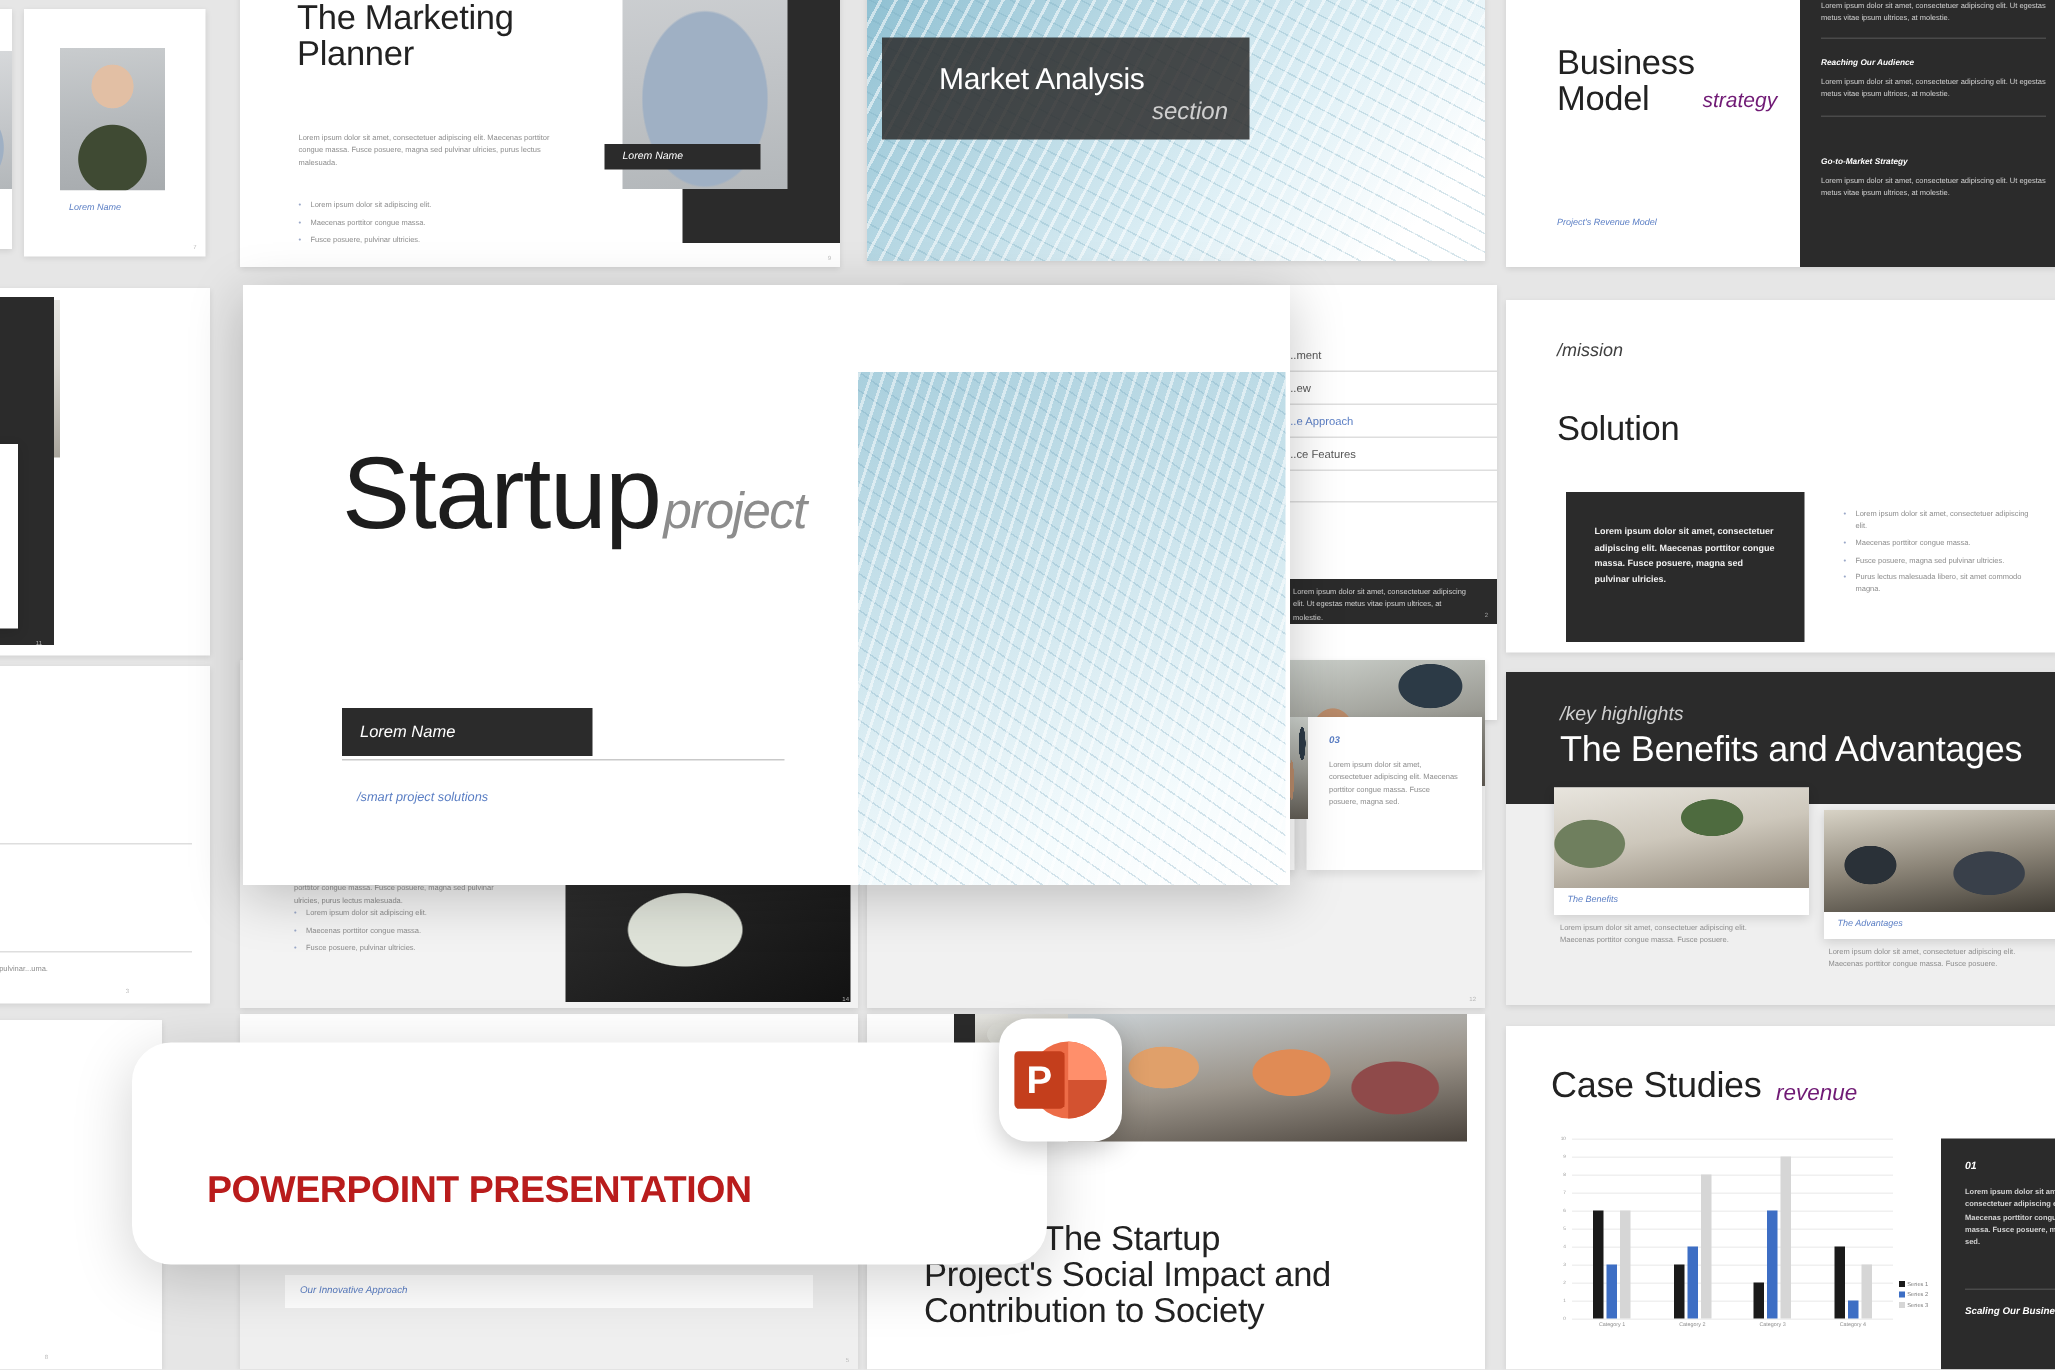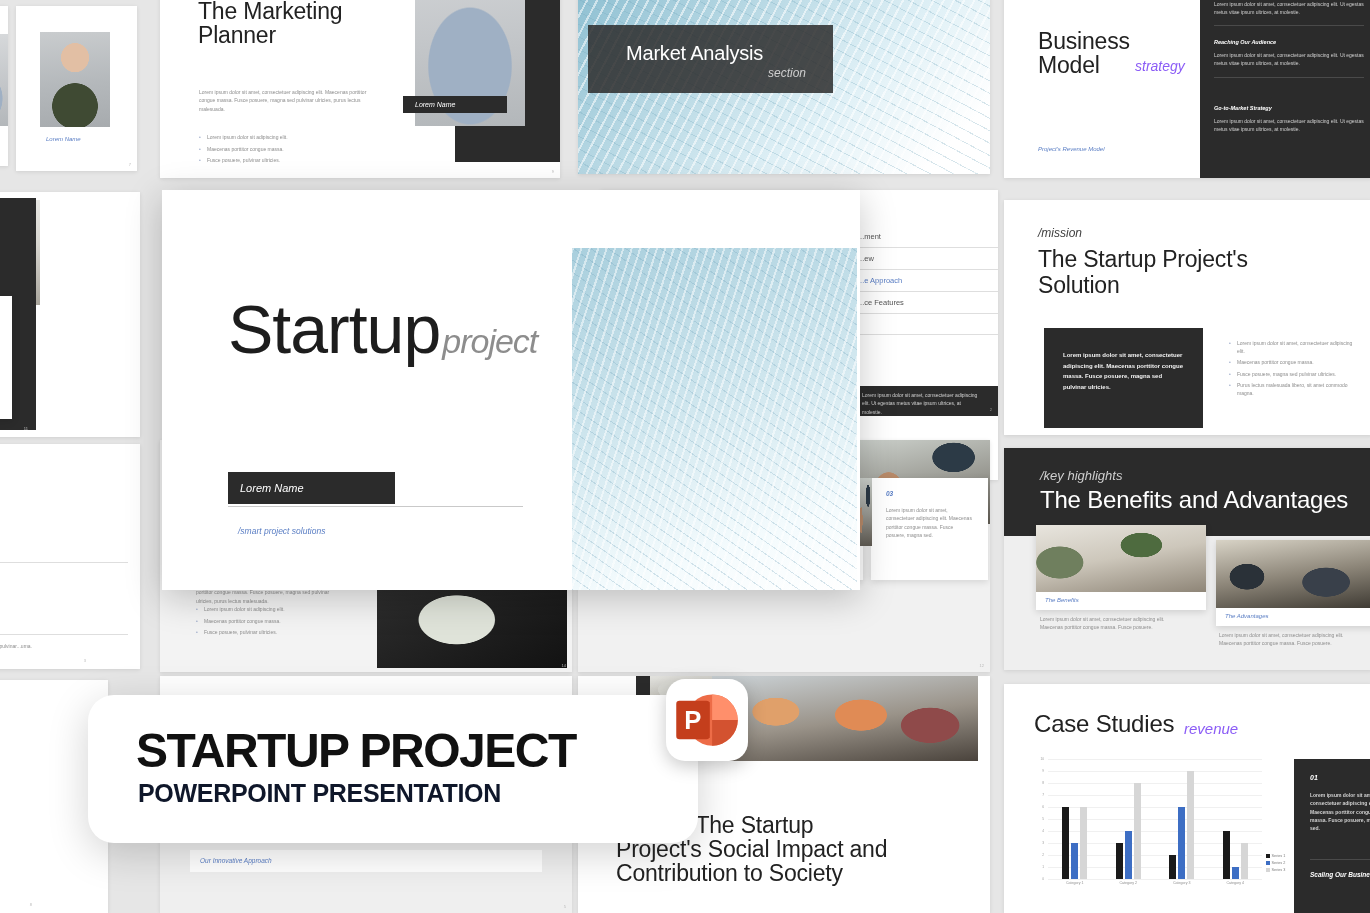--- a/index.html
+++ b/index.html
@@ -7,21 +7,21 @@
   .stage{position:relative;width:1370px;height:913px;background:#e6e6e6;overflow:hidden;}
 
   
   .slide{position:absolute;background:#fff;overflow:hidden;box-shadow:0 1px 4px rgba(0,0,0,.10);}
   .dark{background:#2b2b2b;}
   .pad{position:absolute;}
 
   
   .h-thin{font-family:"Liberation Sans",sans-serif;font-weight:300;color:#222;letter-spacing:-.2px;}
   .h-thin-w{color:#fff;}
-  .sub-it{font-style:italic;color:#8b5cf6;font-weight:300;}
+  .sub-it{font-style:italic;color:#701a75;font-weight:300;}
   .tiny{font-size:5px;line-height:1.65;color:#8d8d8d;}
   .tiny-w{font-size:5px;line-height:1.65;color:#d2d2d2;}
   .bullets{list-style:none;margin:0;padding:0;}
   .bullets li{font-size:5px;line-height:1.5;color:#8d8d8d;margin-bottom:4px;position:relative;padding-left:8px;}
   .bullets li:before{content:"•";position:absolute;left:0;color:#9aa8c8;}
   .rule{height:1px;background:#dedede;width:100%;}
   .pagenum{position:absolute;right:6px;bottom:4px;font-size:4px;color:#b9b9b9;}
 
   
   .ph{background-repeat:no-repeat;background-size:cover;}
@@ -93,21 +93,21 @@
   
   #hero{left:162px;top:190px;width:698px;height:400px;box-shadow:0 8px 34px rgba(0,0,0,.22);}
   #hero .title{position:absolute;left:66px;top:100px;font-size:68px;font-weight:300;color:#1d1d1d;letter-spacing:-1px;}
   #hero .title .sub{font-size:34px;font-style:italic;color:#8d8d8d;margin-left:2px;margin-top:24px;}
   #hero .heroimg{position:absolute;left:410px;top:58px;width:285px;height:342px;}
 
   
   #banner{position:absolute;left:88px;top:695px;width:610px;height:148px;background:#fff;border-radius:26px;
           box-shadow:0 10px 40px rgba(0,0,0,.18);}
   #banner .t1{position:absolute;left:48px;top:28px;font-size:48px;font-weight:bold;letter-spacing:-1.5px;color:#111;}
-  #banner .t2{position:absolute;left:50px;top:84px;font-size:25px;font-weight:bold;letter-spacing:-.3px;color:#0f172a;}
+  #banner .t2{position:absolute;left:50px;top:84px;font-size:25px;font-weight:bold;letter-spacing:-.3px;color:#b91c1c;}
 
   
   #pptIcon{position:absolute;left:666px;top:679px;width:82px;height:82px;background:#fff;border-radius:19px;
            box-shadow:0 5px 18px rgba(0,0,0,.22);}
 
   
   .namebox{background:#2b2b2b;color:#fff;font-style:italic;font-size:9px;display:flex;align-items:center;padding-left:12px;}
   .linkline{font-size:8px;font-style:italic;color:#5a7ec4;}
 </style>
 </head>
@@ -141,21 +141,21 @@
     <div class="ph ph-man2 pad" style="left:255px;top:-40px;width:110px;height:200px;"></div>
     <div class="namebox pad" style="left:243px;top:130px;width:92px;height:17px;font-size:7px;">
       <span>Lorem Name</span>
     </div>
     <div class="pagenum">9</div>
   </div>
 
   <div class="slide ph ph-glass" style="left:578px;top:-4px;width:412px;height:178px;">
     <div class="pad" style="left:10px;top:29px;width:245px;height:68px;background:rgba(45,45,45,.86);">
       <div class="h-thin h-thin-w" style="position:absolute;left:38px;top:17px;font-size:20px;">Market Analysis</div>
-      <div class="sub-it" style="position:absolute;left:180px;top:41px;font-size:12px;color:#cfcfcf;font-style:italic;">section</div>
+      <div class="sub-it" style="position:absolute;left:180px;top:41px;font-size:16px;color:#cfcfcf;font-style:italic;">section</div>
     </div>
   </div>
 
   <div class="slide" style="left:1004px;top:-6px;width:368px;height:184px;">
     <div class="h-thin" style="position:absolute;left:34px;top:34px;font-size:23px;">Business</div>
     <div class="h-thin" style="position:absolute;left:34px;top:58px;font-size:23px;">Model</div>
     <div class="sub-it" style="position:absolute;left:131px;top:64px;font-size:14px;">strategy</div>
     <div class="linkline" style="position:absolute;left:34px;top:152px;font-size:6px;">Project's Revenue Model</div>
     <div class="dark pad" style="left:196px;top:0;width:172px;height:184px;">
       <div class="tiny-w" style="position:absolute;left:14px;top:6px;width:150px;">Lorem ipsum dolor sit amet, consectetuer adipiscing elit. Ut egestas metus vitae ipsum ultrices, at molestie.</div>
@@ -216,21 +216,20 @@
     </div>
     <div class="dark pad" style="left:258px;top:388px;width:140px;height:0;"></div>
     <div class="dark pad" style="left:256px;top:196px;width:142px;height:30px;">
       <div class="tiny-w" style="position:absolute;left:6px;top:5px;width:120px;">Lorem ipsum dolor sit amet, consectetuer adipiscing elit. Ut egestas metus vitae ipsum ultrices, at molestie.</div>
       <div class="pagenum" style="color:#9a9a9a;">2</div>
     </div>
   </div>
 
   <div class="slide" style="left:1004px;top:200px;width:368px;height:235px;">
     <div class="sub-it" style="position:absolute;left:34px;top:26px;font-size:12px;color:#404040;">/mission</div>
-    <div class="h-thin" style="position:absolute;left:34px;top:46px;font-size:23px;">The Startup Project's</div>
     <div class="h-thin" style="position:absolute;left:34px;top:72px;font-size:23px;">Solution</div>
     <div class="dark pad" style="left:40px;top:128px;width:159px;height:100px;">
       <div style="position:absolute;left:19px;top:22px;width:122px;font-size:6px;line-height:1.75;font-weight:bold;color:#f2f2f2;">Lorem ipsum dolor sit amet, consectetuer adipiscing elit. Maecenas porttitor congue massa. Fusce posuere, magna sed pulvinar ulricies.</div>
     </div>
     <ul class="bullets" style="position:absolute;left:225px;top:140px;width:125px;">
       <li>Lorem ipsum dolor sit amet, consectetuer adipiscing elit.</li>
       <li>Maecenas porttitor congue massa.</li>
       <li>Fusce posuere, magna sed pulvinar ultricies.</li>
       <li>Purus lectus malesuada libero, sit amet commodo magna.</li>
     </ul>
@@ -398,21 +397,20 @@
     </div>
     <div class="ph ph-glass2 heroimg"></div>
     <div class="pad" style="left:66px;top:316px;width:295px;height:1px;background:#c9c9c9;"></div>
     <div class="namebox pad" style="left:66px;top:282px;width:155px;height:32px;font-size:11px;">
       <span>Lorem Name</span>
     </div>
     <div class="linkline" style="position:absolute;left:76px;top:336px;font-size:8.5px;">/smart project solutions</div>
   </div>
 
   <div id="banner">
-    <div class="t1">STARTUP PROJECT</div>
     <div class="t2">POWERPOINT PRESENTATION</div>
   </div>
 
   <div id="pptIcon">
     <svg viewBox="0 0 64 64" width="82" height="82">
       <circle cx="36" cy="32" r="20" fill="#ed6c47"></circle>
       <path d="M36 12 A20 20 0 0 1 56 32 L36 32 Z" fill="#ff8f6b"></path>
       <path d="M56 32 A20 20 0 0 1 36 52 L36 32 Z" fill="#d35230"></path>
       <path d="M10 18 h24 v28 h-24 z" fill="#c43e1c"></path>
       <rect x="8" y="17" width="26" height="30" rx="2.5" fill="#c43e1c"></rect>

